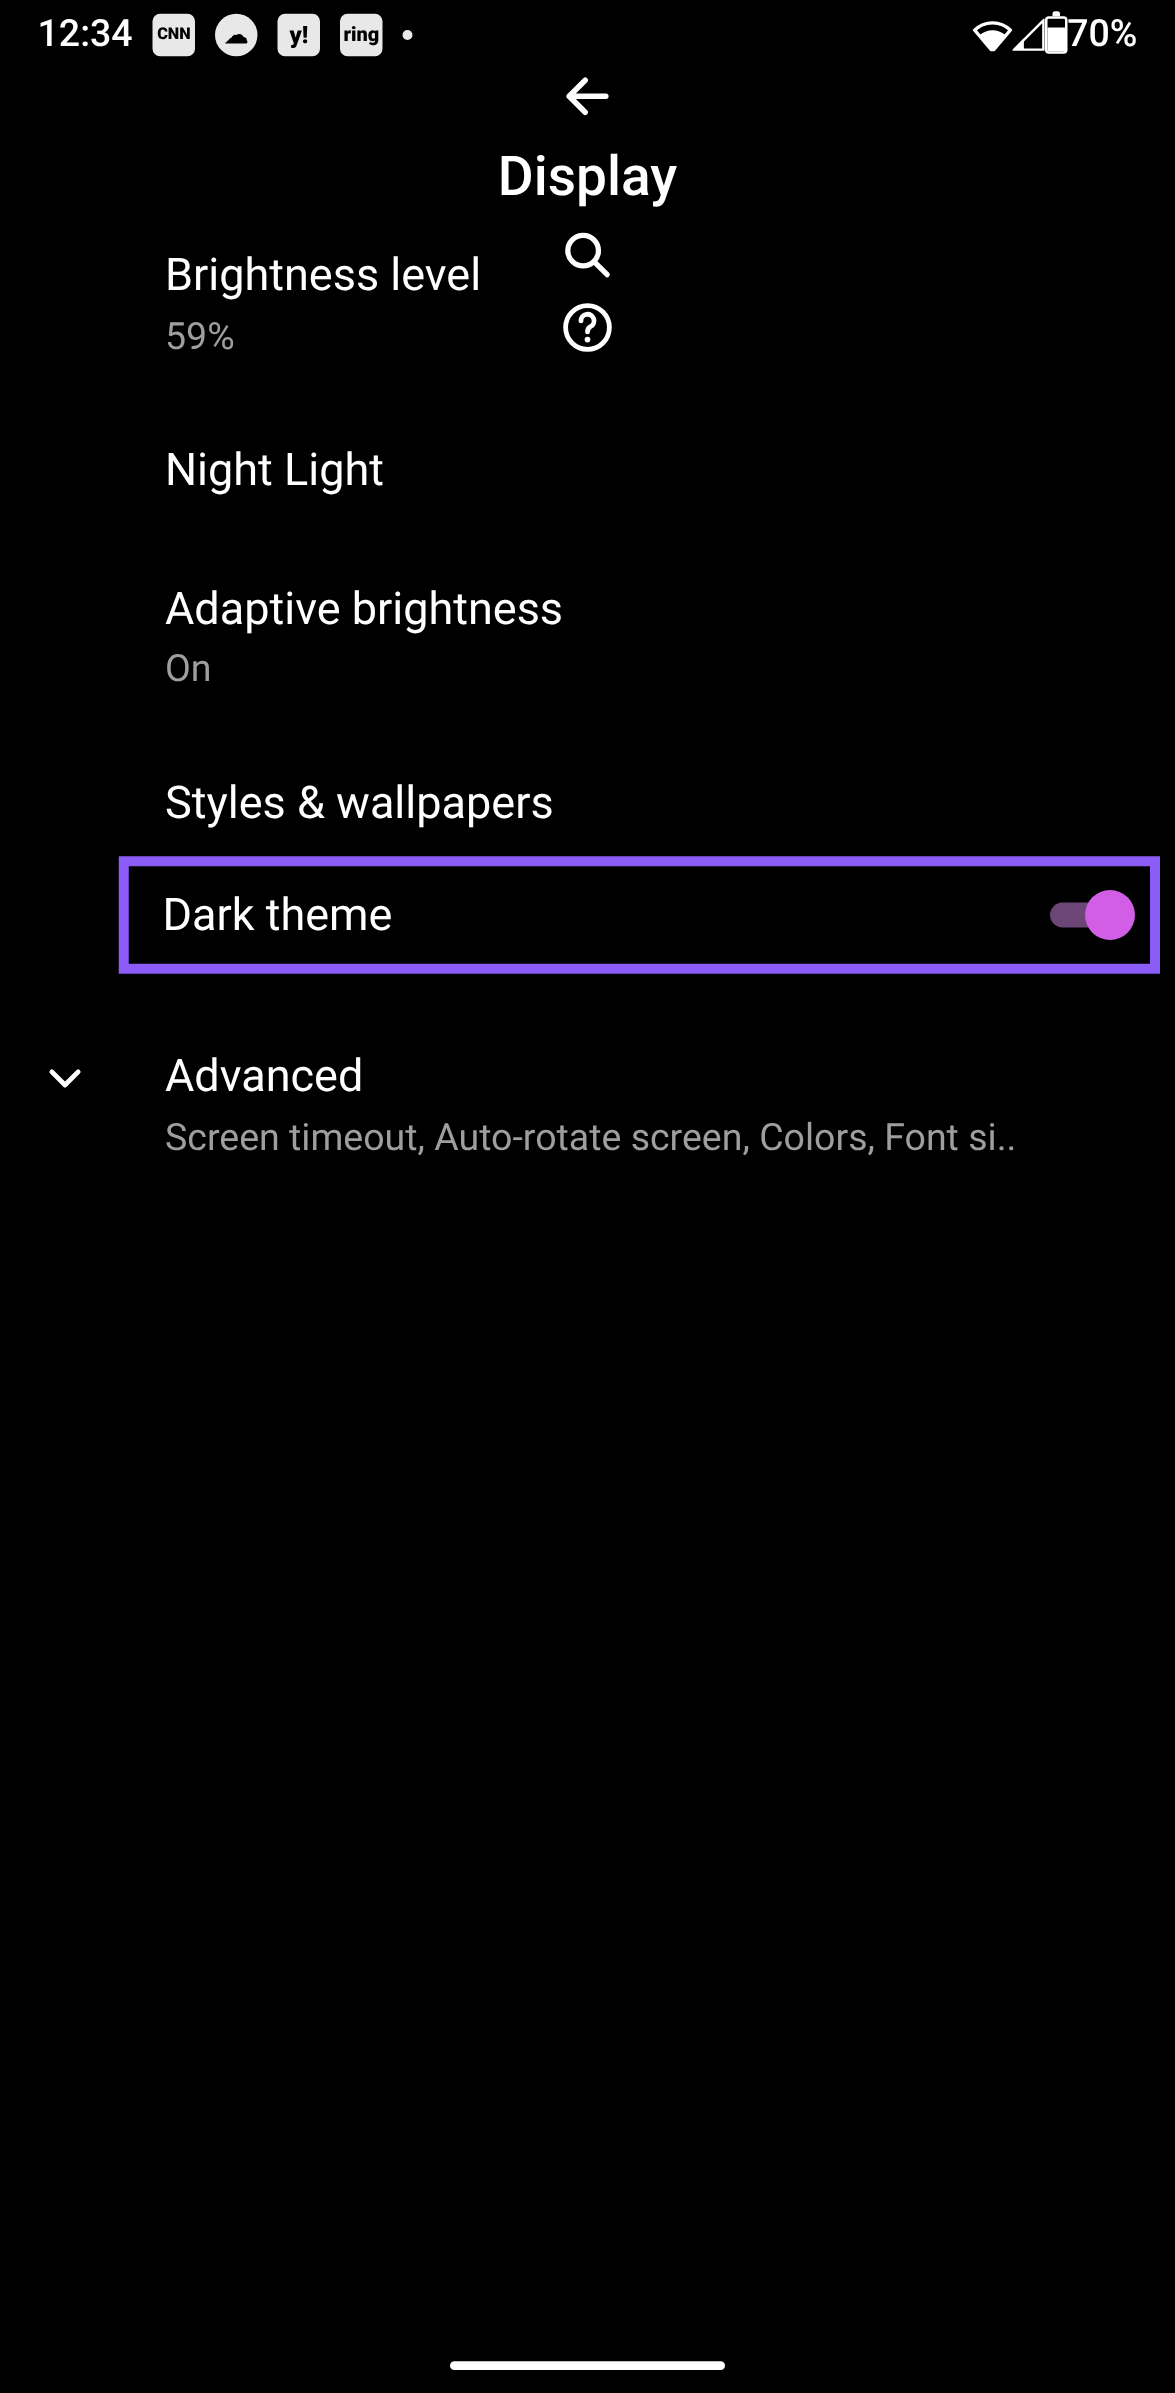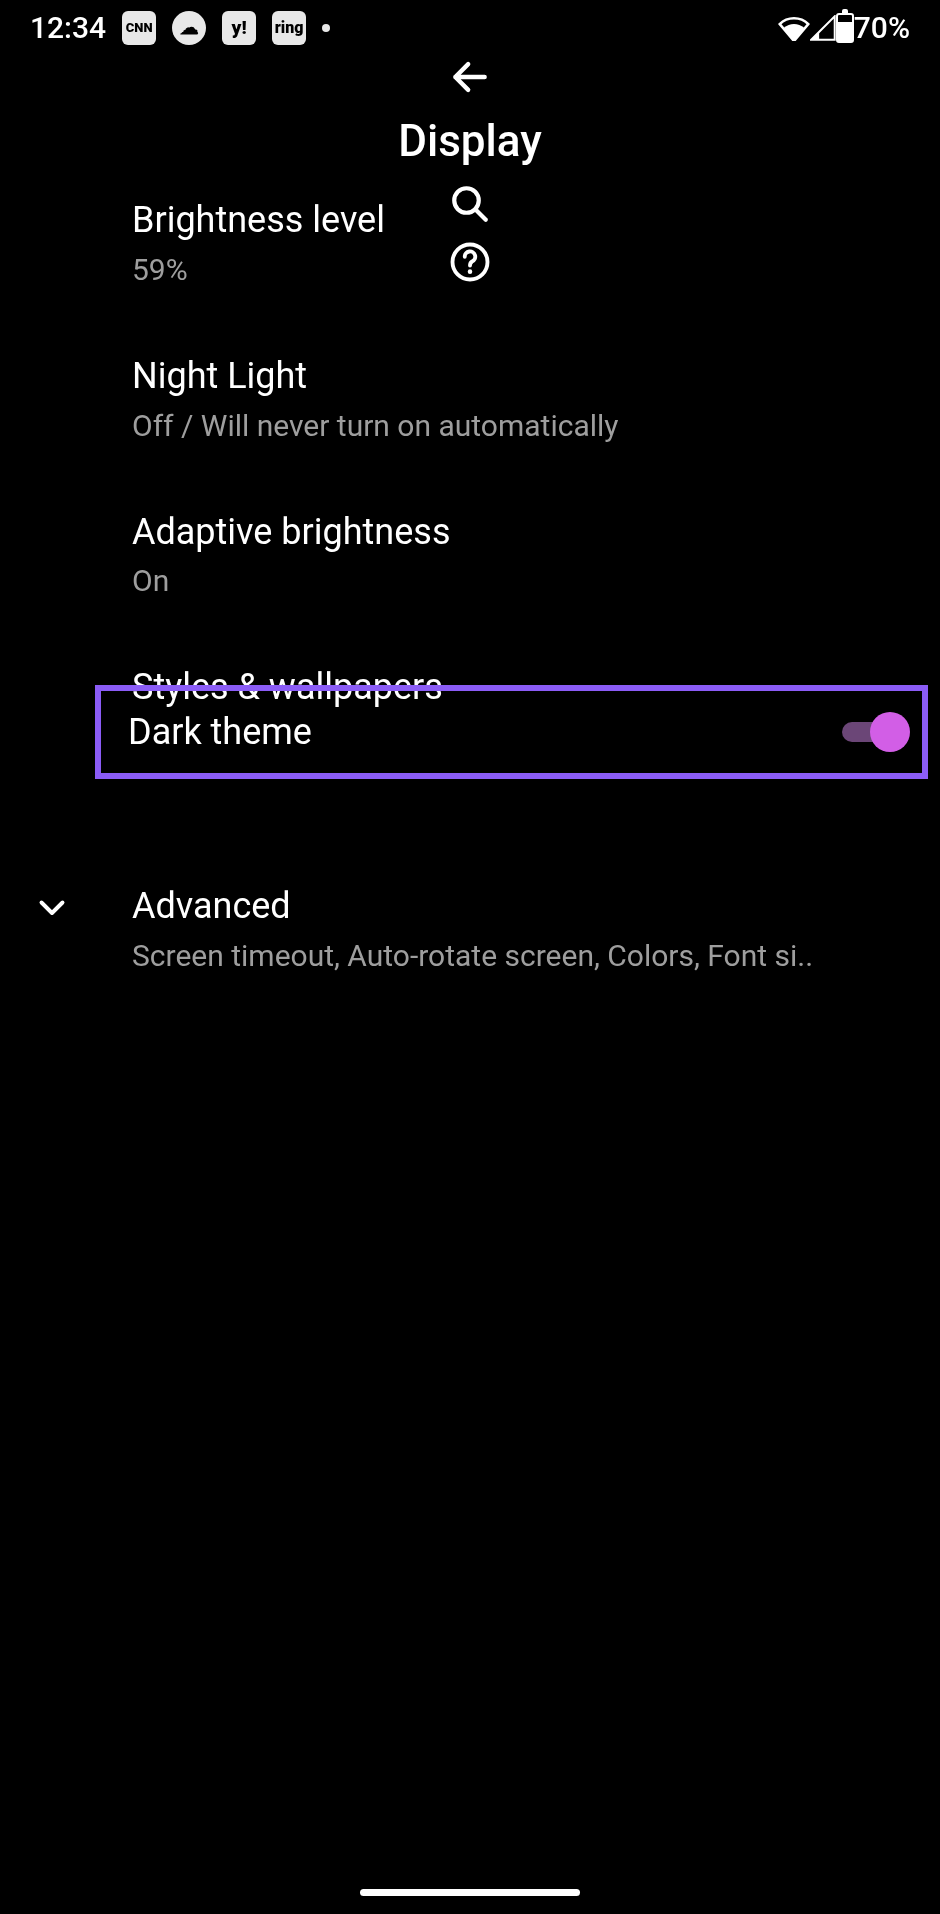--- a/index.html
+++ b/index.html
@@ -129,21 +129,21 @@
       overflow: hidden;
       text-overflow: clip;
     }
     
     .highlight-row {
       position: absolute;
       left: 95px;
       right: 12px;
       top: 685px;
       height: 94px;
-      border: 6px solid #8b5cf6;
+      border: 8px solid #8b5cf6;
       display: flex;
       align-items: center;
       padding-left: 27px;
       padding-right: 14px;
     }
     .highlight-row .item-title {
       flex: 1;
     }
     .switch {
       width: 66px;
@@ -251,21 +251,20 @@
 
 <div class="list">
 
   <div class="list-item">
     <div class="item-title">Brightness level</div>
     <div class="item-sub">59%</div>
   </div>
 
   <div class="list-item">
     <div class="item-title">Night Light</div>
-    <div class="item-sub">Off / Will never turn on automatically</div>
   </div>
 
   <div class="list-item">
     <div class="item-title">Adaptive brightness</div>
     <div class="item-sub">On</div>
   </div>
 
   <div class="list-item">
     <div class="item-title">Styles &amp; wallpapers</div>
   </div>

